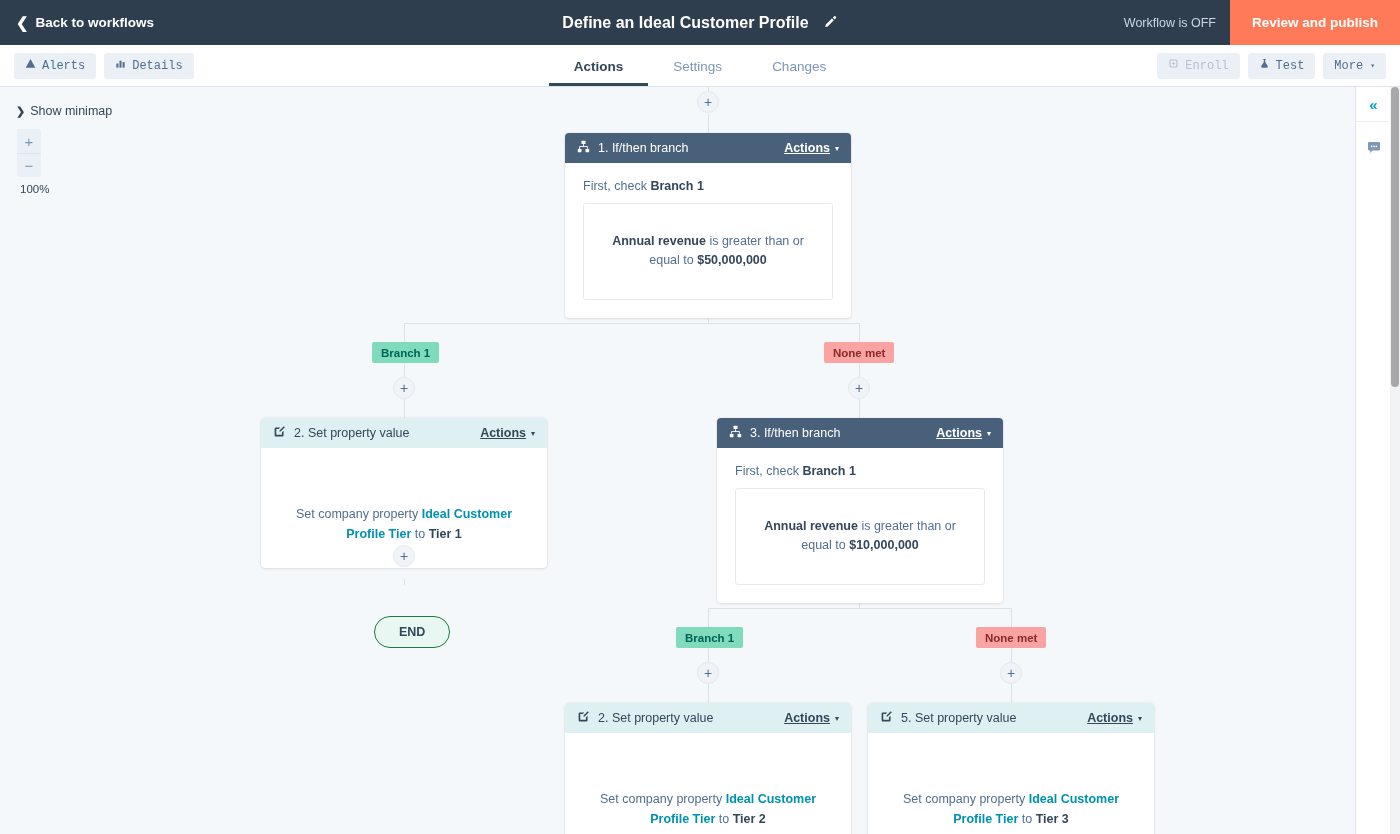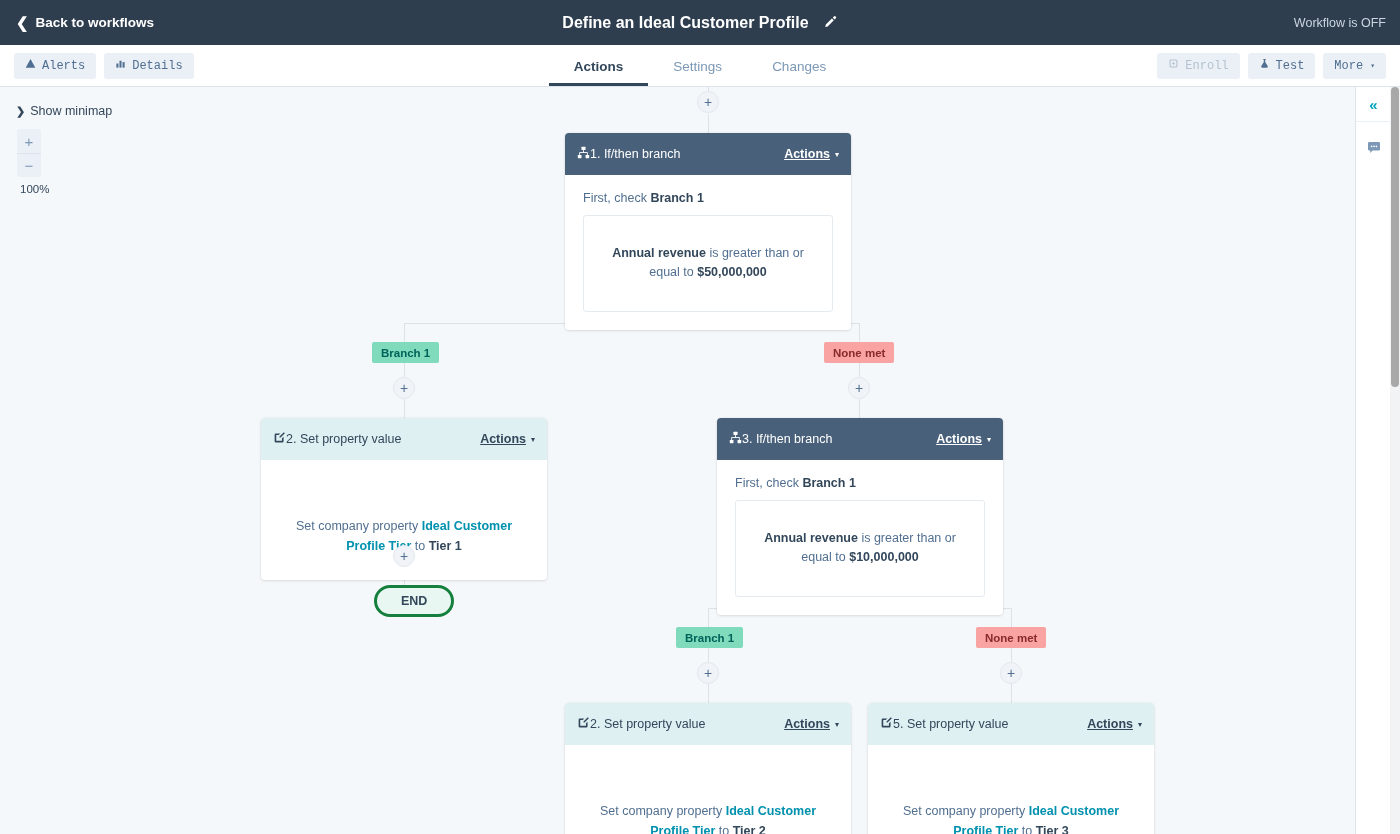--- a/index.html
+++ b/index.html
@@ -141,23 +141,23 @@
   }
 
   .card {
     position: absolute;
     background: #ffffff;
     border-radius: 4px;
     box-shadow: 0 1px 3px rgba(0,0,0,0.10), 0 0 0 1px rgba(0,0,0,0.02);
     z-index: 3;
   }
   .card-head {
-    height: 42px; border-radius: 4px 4px 0 0;
+    height: 30px; border-radius: 4px 4px 0 0;
     display: flex; align-items: center;
-    padding: 0 12px; 
+    padding: 0 12px; gap: 8px;
     font-size: 12.5px;
   }
   .card-head.branch { background: #48607a; color: #ffffff; }
   .card-head.setprop { background: #dff0f3; color: #33475b; }
   .card-title { flex: 1; white-space: nowrap; }
   .card-actions {
     display: flex; align-items: center; gap: 5px;
     font-size: 12.5px; cursor: pointer;
   }
   .card-actions .lbl { text-decoration: underline; font-weight: bold; }
@@ -191,24 +191,24 @@
     font-size: 11.5px; font-weight: bold;
     border-radius: 2px;
     white-space: nowrap;
   }
   .branch-tag.yes { background: #7fdbbc; color: #00635a; }
   .branch-tag.no  { background: #f9a3a3; color: #8a2a2a; }
 
   .end-node {
     position: absolute; z-index: 3;
     height: 32px; padding: 0 24px;
-    background: #e8f7f1; border: 3px solid #15803d;
+    background: #e8f7f1; border: 1px solid #15803d;
     border-radius: 16px;
     display: flex; align-items: center; justify-content: center;
-    font-size: 12.5px; font-weight: bold; color: #33475b;
+    font-size: 12.5px; font-weight: bold; color: #33475b; margin-top: 31px;
   }
 
   
   .rail {
     position: absolute; top: 87px; right: 10px;
     width: 35px; height: 747px;
     background: #ffffff;
     border-left: 1px solid #dfe3eb;
   }
   .rail-btn {
@@ -243,20 +243,21 @@
     <span class="topnav-title">Define an Ideal Customer Profile</span>
     <span class="pencil-btn">
       <svg width="15" height="15" viewBox="0 0 16 16" aria-hidden="true">
         <path d="M11.6 1.6a1.4 1.4 0 0 1 2 2L12.4 4.8 10.4 2.8 11.6 1.6zM9.5 3.7l2 2L5 12.2l-2.6.6.6-2.6L9.5 3.7z" fill="#ffffff"></path>
       </svg>
     </span>
   </div>
 
   <div class="topnav-right">
     <span class="wf-status">Workflow is OFF</span>
+    <button class="btn-publish">Review and publish</button>
   </div>
 </div>
 
 <div class="toolbar">
   <div class="tb-left">
     <button class="tb-btn">
       <span>
         <svg width="11" height="11" viewBox="0 0 16 16">
             <path d="M8 1.5 15 14H1L8 1.5z" fill="#506e91"></path>
           </svg>

